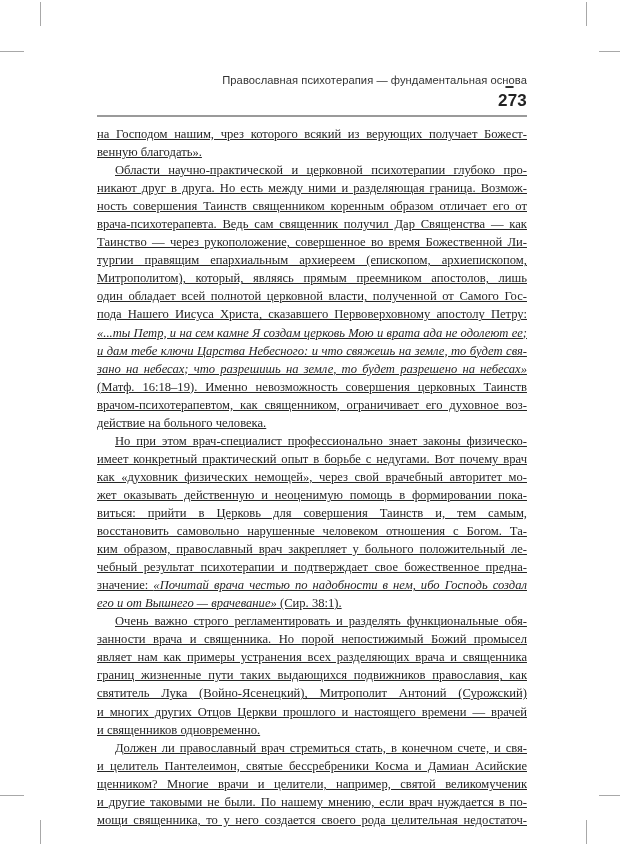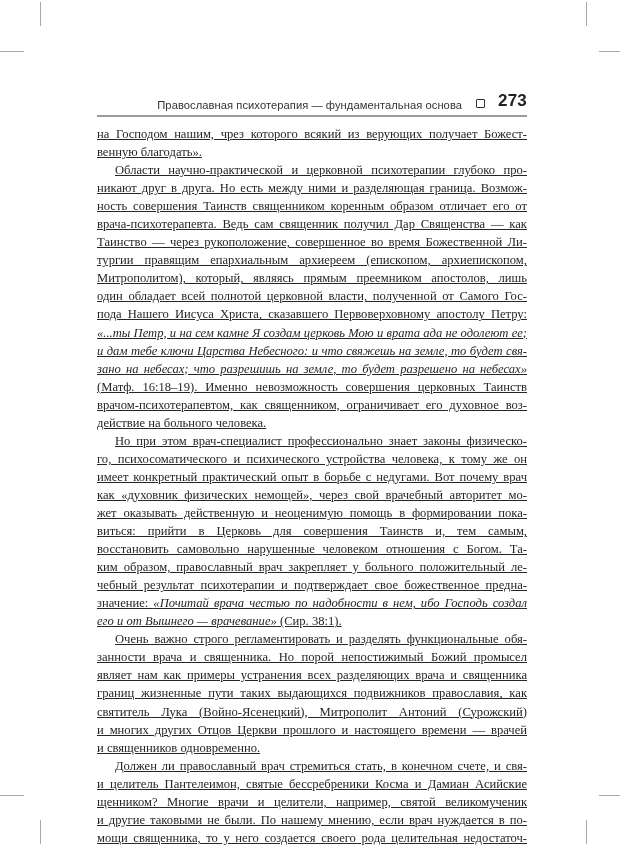--- a/index.html
+++ b/index.html
@@ -22,20 +22,21 @@
       top: 93px;
       width: 430px;
       height: 18px;
       display: flex;
       justify-content: flex-end;
       align-items: flex-end;
       font-family: "Liberation Sans", "DejaVu Sans", sans-serif;
       font-size: 11.2px;
       color: #333;
       letter-spacing: 0.05px;
+      flex-direction: column;
     }
     .running-head .box {
       display: inline-block;
       width: 7px; height: 7px;
       border: 1px solid #333;
       border-radius: 1px;
       margin: 0 13px 3px 14px;
     }
     .running-head .page-num {
       font-weight: bold;
@@ -102,21 +103,20 @@
       <span class="line">пода Нашего Иисуса Христа, сказавшего Первоверховному апостолу Петру:</span>
       <span class="line"><em>«...ты Петр, и на сем камне Я создам церковь Мою и врата ада не одолеют ее;</em></span>
       <span class="line"><em>и дам тебе ключи Царства Небесного: и что свяжешь на земле, то будет свя-</em></span>
       <span class="line"><em>зано на небесах; что разрешишь на земле, то будет разрешено на небесах»</em></span>
       <span class="line">(Матф. 16:18–19). Именно невозможность совершения церковных Таинств</span>
       <span class="line">врачом-психотерапевтом, как священником, ограничивает его духовное воз-</span>
       <span class="line last">действие на больного человека.</span>
     </p>
     <p>
       <span class="line" style="text-indent: 18px;">Но при этом врач-специалист профессионально знает законы физическо-</span>
-      <span class="line">го, психосоматического и психического устройства человека, к тому же он</span>
       <span class="line">имеет конкретный практический опыт в борьбе с недугами. Вот почему врач</span>
       <span class="line">как «духовник физических немощей», через свой врачебный авторитет мо-</span>
       <span class="line">жет оказывать действенную и неоценимую помощь в формировании пока-</span>
       <span class="line">виться: прийти в Церковь для совершения Таинств и, тем самым,</span>
       <span class="line">восстановить самовольно нарушенные человеком отношения с Богом. Та-</span>
       <span class="line">ким образом, православный врач закрепляет у больного положительный ле-</span>
       <span class="line">чебный результат психотерапии и подтверждает свое божественное предна-</span>
       <span class="line">значение: <em>«Почитай врача честью по надобности в нем, ибо Господь создал</em></span>
       <span class="line last"><em>его и от Вышнего — врачевание»</em> (Сир. 38:1).</span>
     </p>

